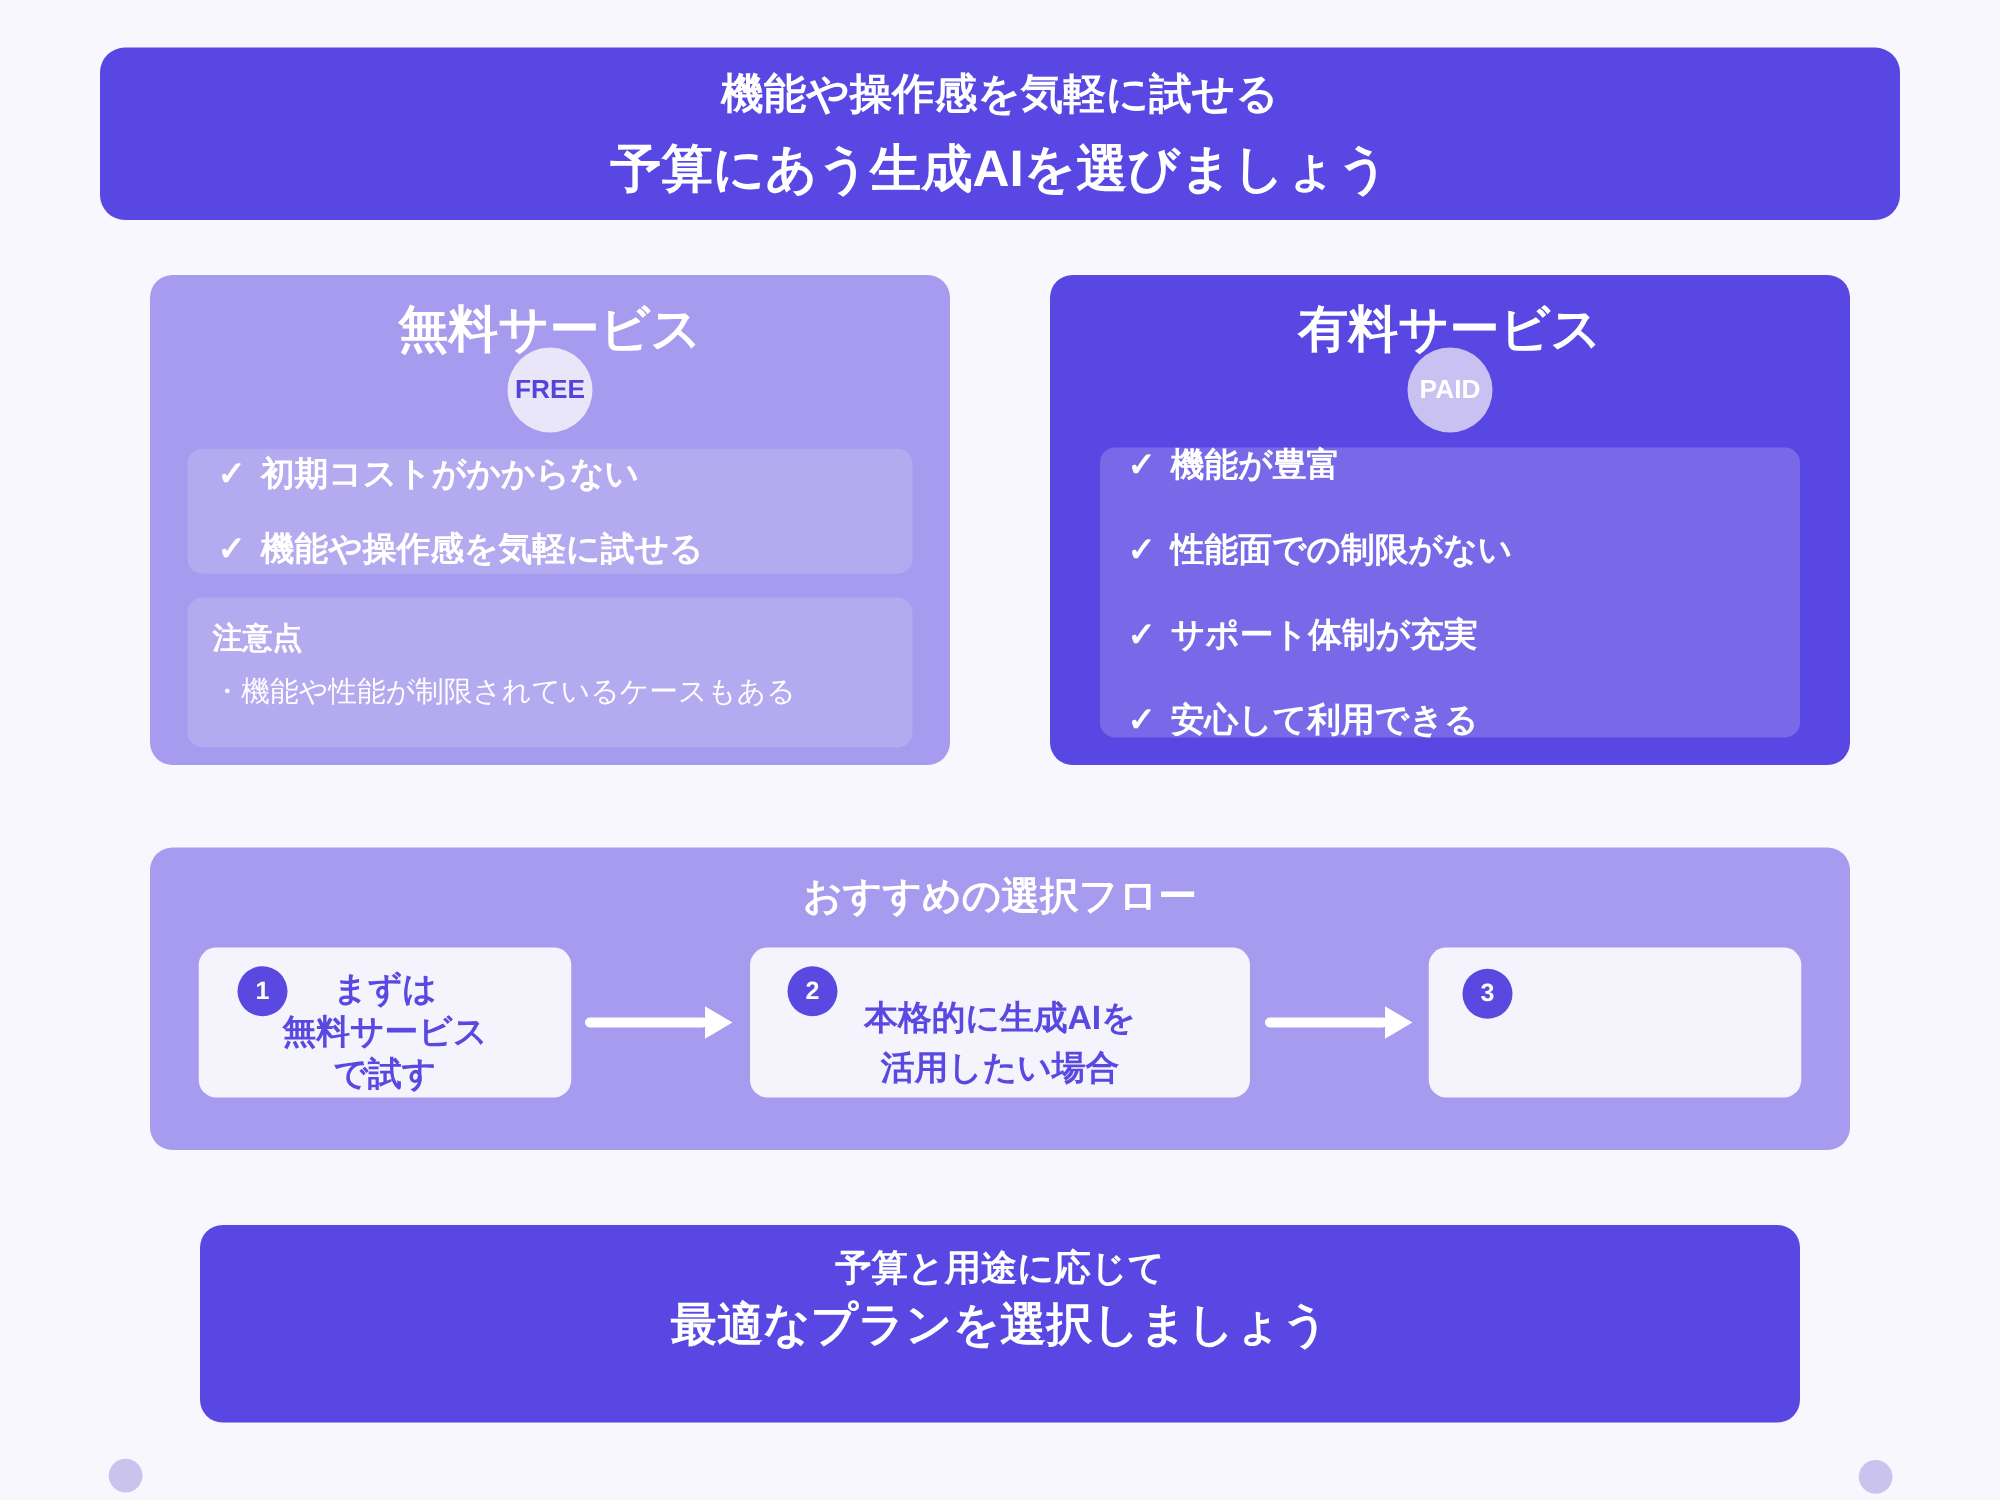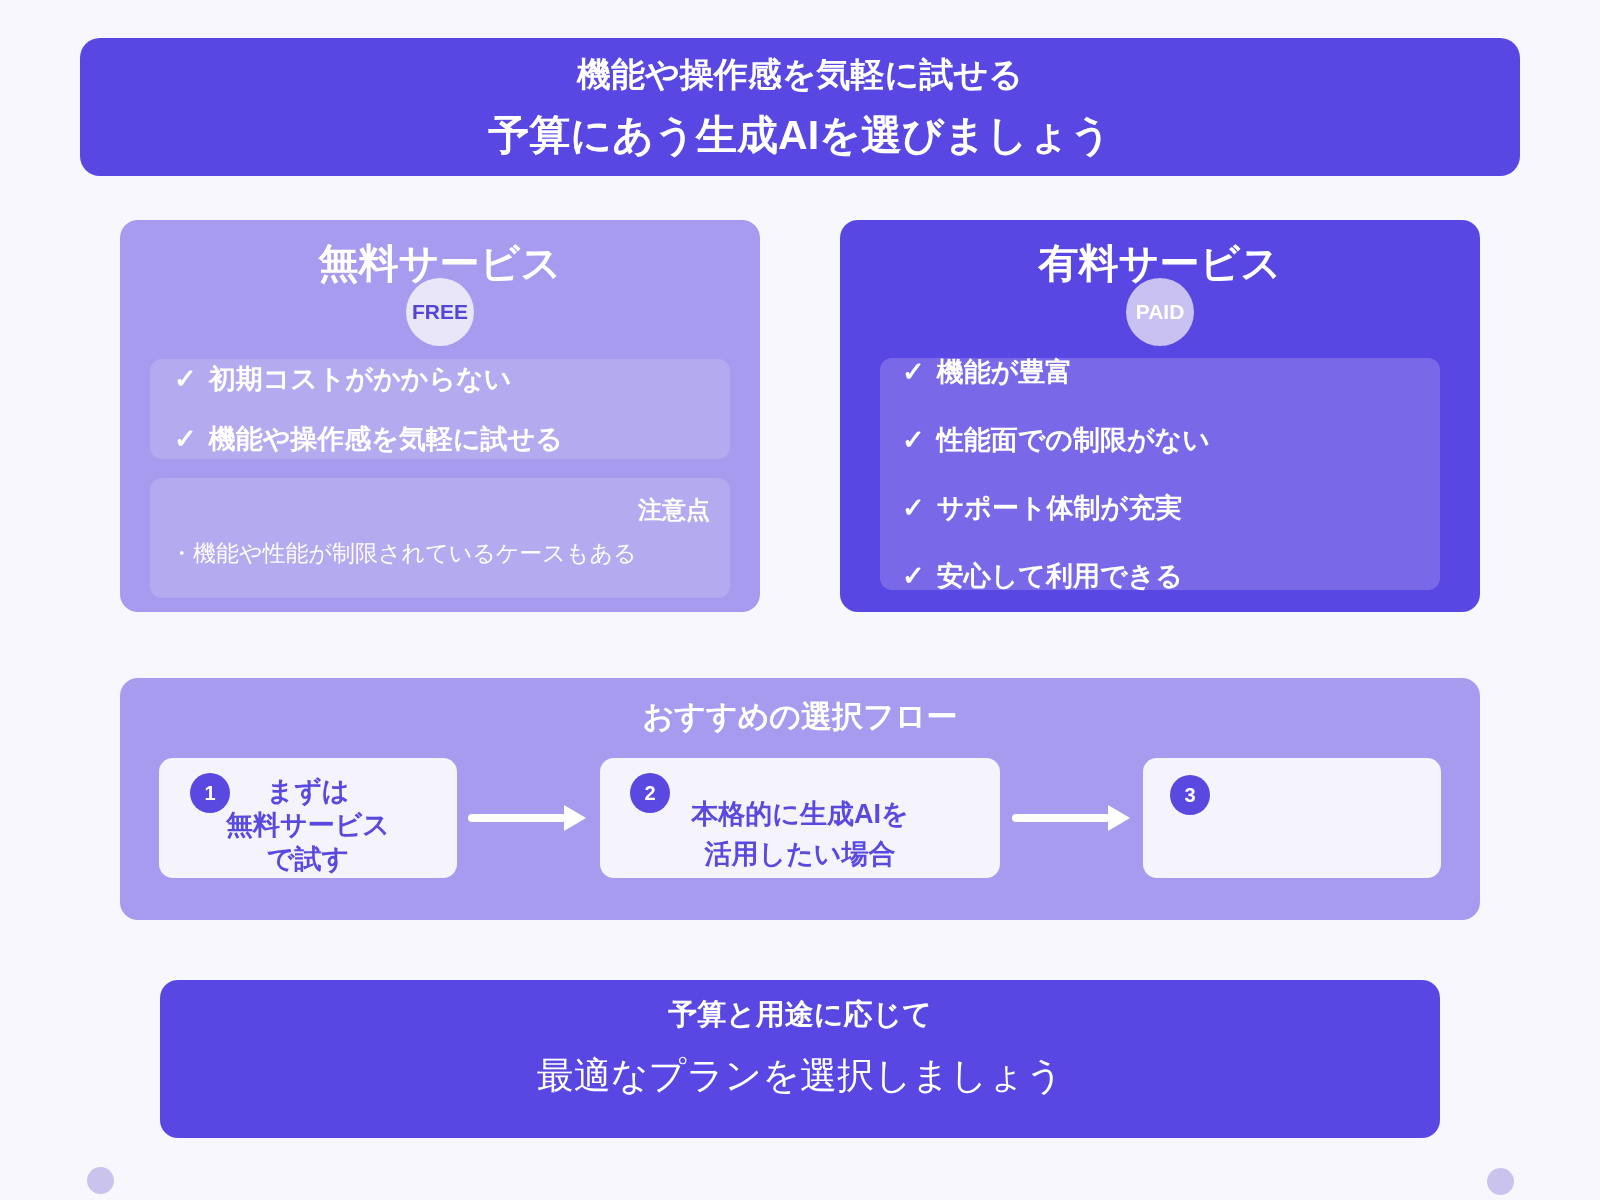--- a/index.html
+++ b/index.html
@@ -43,21 +43,21 @@
   .free-benefit-box { top:139px; height:100px; background:#b4aaf0; display:flex; flex-direction:column; justify-content:center; gap:24px; }
   .paid-benefit-box { left:40px; width:560px; top:138px; height:232px; background:#7969e8; padding-left:22px;
                       display:flex; flex-direction:column; justify-content:center; gap:32px; }
   .benefit-row { font-size:27px; font-weight:700; color:#fff; white-space:nowrap; }
   .check { margin-right:12px; }
 
   .note-box {
     left:30px; top:258px; width:580px; height:120px;
     background:#b4aaf0; border-radius:12px; padding:16px 20px 0 20px;
   }
-  .note-title { text-align:right; font-size:24px; font-weight:700; color:#fff; }
+  .note-title { text-align:left; font-size:24px; font-weight:700; color:#fff; }
   .note-item { margin-top:12px; font-size:23px; font-weight:400; color:rgba(255,255,255,0.97); white-space:nowrap; }
 
   
   .flow-section {
     left:120px; top:678px; width:1360px; height:242px;
     background:#a69bee; border-radius:18px;
   }
   .flow-title { width:100%; text-align:center; top:18px; font-size:31px; font-weight:700; color:#fff; }
   .step-box {
     top:80px; height:120px; background:#f5f4fc; border-radius:14px;
@@ -83,21 +83,21 @@
   }
   .arrow-1 { left:348px; width:98px; }
   .arrow-2 { left:892px; width:98px; }
 
   
   .footer-banner {
     left:160px; top:980px; width:1280px; height:158px;
     background:#5847e2; border-radius:18px; color:#fff; text-align:center;
   }
   .footer-line1 { top:15px; width:100%; font-size:29px; font-weight:700; }
-  .footer-line2 { top:55px; width:100%; font-size:37px; font-weight:400;margin-top:16px; }
+  .footer-line2 { top:55px; width:100%; font-size:37px; font-weight:700; }
   .footer-line3 { top:103px; width:100%; font-size:25px; font-weight:700; }
 
   .deco-dot { width:27px; height:27px; border-radius:50%; background:#c9c3ee; }
   .dot-left  { left:87px;  top:1167px; }
   .dot-right { left:1487px; top:1168px; }
 </style>
 </head>
 <body>
 
 <div class="abs header-banner">

